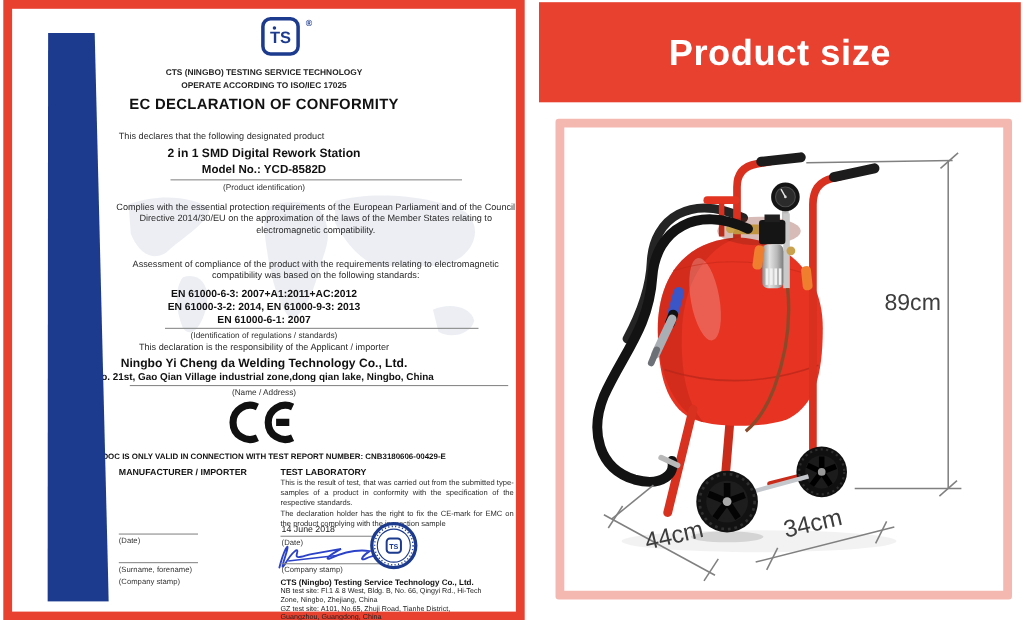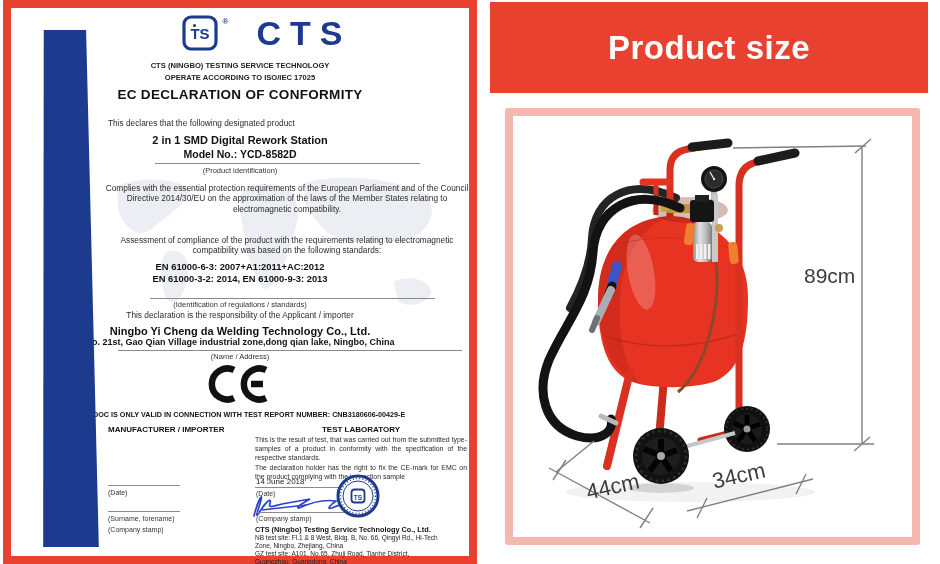--- a/index.html
+++ b/index.html
@@ -80,60 +80,60 @@
   <div class="cert">
 
     <div class="abs ctr" style="top:6px;">
       <div class="logo-row">
         <svg width="38" height="38" viewBox="0 0 38 38">
           <rect x="3" y="3" width="32" height="32" rx="7" fill="none" stroke="#1c3b8e" stroke-width="3.2"></rect>
           <text x="19" y="25" text-anchor="middle" font-size="15" font-weight="bold" fill="#1c3b8e" font-family="Liberation Sans, DejaVu Sans, sans-serif">TS</text>
           <circle cx="13.5" cy="11.5" r="1.6" fill="#1c3b8e"></circle>
         </svg>
         <span class="reg">®</span>
-        <span class="wordmark">CTS</span>
       </div>
     </div>
 
     <div class="abs ctr h-org" style="top:53px;">CTS (NINGBO) TESTING SERVICE TECHNOLOGY</div>
     <div class="abs ctr h-org" style="top:65px;">OPERATE ACCORDING TO ISO/IEC 17025</div>
     <div class="abs ctr h-title" style="top:79px;">EC DECLARATION OF CONFORMITY</div>
     <div class="abs small-note" style="left:98px;top:110px;">This declares that the following designated product</div>
 
     <div class="abs ctr p-name" style="top:126px;">2 in 1 SMD Digital Rework Station</div>
     <div class="abs ctr p-model" style="top:140px;">Model No.: YCD-8582D</div>
     <div class="abs rule" style="left:145px;top:155px;width:265px;"></div>
     <div class="abs ctr caption" style="top:158px;">(Product identification)</div>
 
     <div class="abs ctr body-p" style="left:91px;width:372px;top:175px;">Complies with the essential protection requirements of the European Parliament and of the Council Directive 2014/30/EU on the approximation of the laws of the Member States relating to electromagnetic compatibility.</div>
     <div class="abs ctr body-p" style="left:91px;width:372px;top:227px;">Assessment of compliance of the product with the requirements relating to electromagnetic compatibility was based on the following standards:</div>
 
     <div class="abs ctr std" style="top:253px;">EN 61000-6-3: 2007+A1:2011+AC:2012</div>
     <div class="abs ctr std" style="top:265px;">EN 61000-3-2: 2014, EN 61000-9-3: 2013</div>
+    <div class="abs ctr std" style="top:277px;">EN 61000-6-1: 2007</div>
     <div class="abs rule" style="left:140px;top:290px;width:285px;"></div>
     <div class="abs ctr caption" style="top:292px;">(Identification of regulations / standards)</div>
     <div class="abs ctr small-note" style="top:302px;">This declaration is the responsibility of the Applicant / importer</div>
 
     <div class="abs ctr co-name" style="top:317px;">Ningbo Yi Cheng da Welding Technology Co., Ltd.</div>
     <div class="abs ctr co-addr" style="top:329px;">No. 21st, Gao Qian Village industrial zone,dong qian lake, Ningbo, China</div>
     <div class="abs rule" style="left:108px;top:342px;width:344px;"></div>
     <div class="abs ctr caption" style="top:344px;">(Name / Address)</div>
 
     <div class="abs ctr" style="top:356px;">
       <svg width="66" height="40" viewBox="0 0 66 40" aria-label="CE">
         <path d="M27 6 A15.5 15.5 0 1 0 27 34" fill="none" stroke="#111" stroke-width="6.5"></path>
         <path d="M59 6 A15.5 15.5 0 1 0 59 34" fill="none" stroke="#111" stroke-width="6.5"></path>
         <path d="M44 20 L56 20" stroke="#111" stroke-width="6.5"></path>
       </svg>
     </div>
 
     <div class="abs ctr validity" style="left:60px;width:340px;top:402px;">THIS DOC IS ONLY VALID IN CONNECTION WITH TEST REPORT NUMBER: CNB3180606-00429-E</div>
 
     <div class="abs col-h" style="left:98px;top:417px;">MANUFACTURER / IMPORTER</div>
-    <div class="abs col-h" style="left:245px;width:212px;top:417px;text-align:center;">TEST LABORATORY</div>
+    <div class="abs col-h" style="left:245px;width:212px;top:417px;text-align:left;">TEST LABORATORY</div>
     <div class="abs lab-p" style="left:245px;width:212px;top:428px;">This is the result of test, that was carried out from the submitted type-samples of a product in conformity with the specification of the respective standards.</div>
     <div class="abs lab-p" style="left:245px;width:212px;top:456px;">The declaration holder has the right to fix the CE-mark for EMC on the product complying with the inspection sample</div>
 
     <div class="abs rule" style="left:98px;top:477px;width:72px;"></div>
     <div class="abs sig-label" style="left:98px;top:481px;">(Date)</div>
     <div class="abs rule" style="left:98px;top:503px;width:72px;"></div>
     <div class="abs sig-label" style="left:98px;top:507px;">(Surname, forename)</div>
     <div class="abs sig-label" style="left:98px;top:518px;">(Company stamp)</div>
 
     <div class="abs date-val" style="left:246px;top:469px;">14 June 2018</div>

